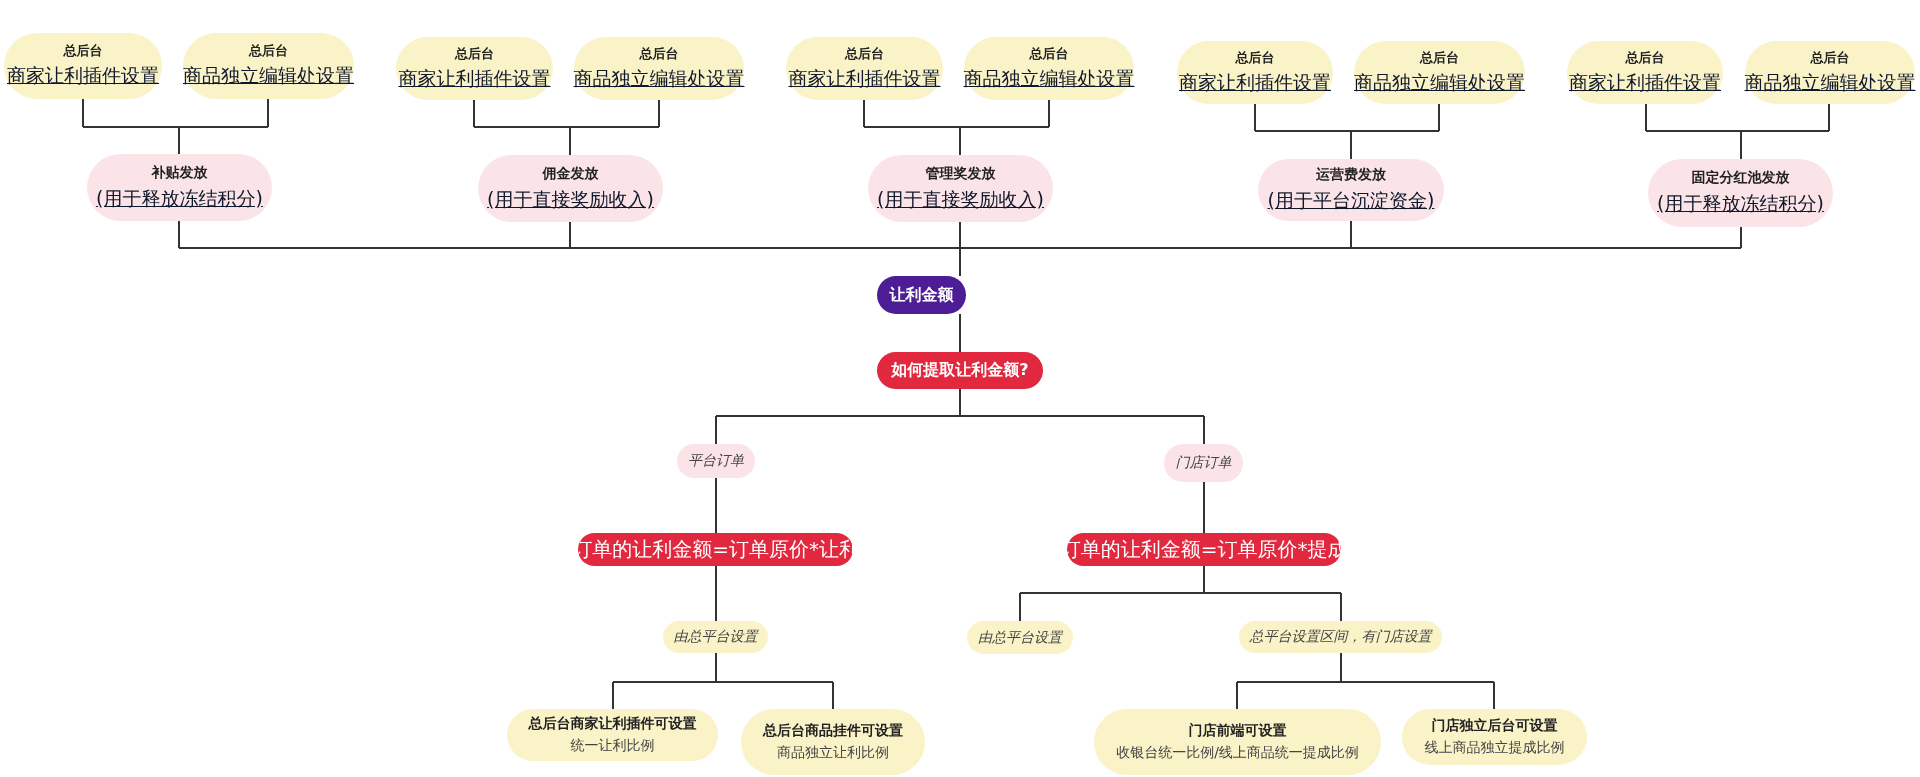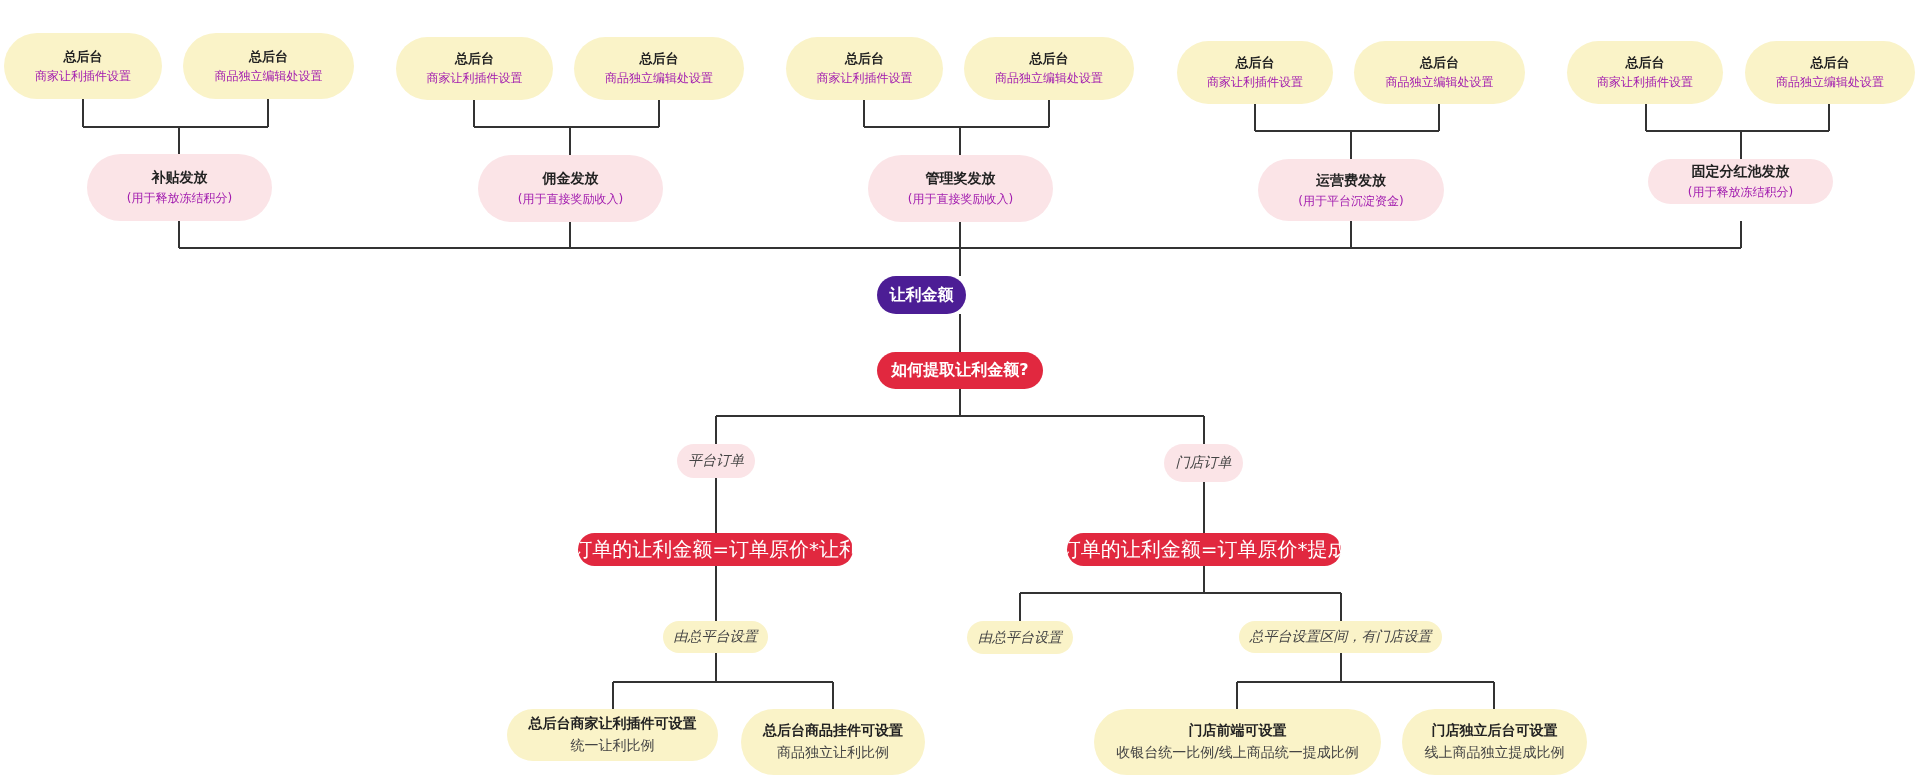--- a/index.html
+++ b/index.html
@@ -8,21 +8,21 @@
   #canvas { position:absolute; left:0; top:0; width:1920px; height:777px; }
   svg.links { position:absolute; left:0; top:0; width:1920px; height:777px; }
   svg.links line { stroke:#333333; stroke-width:2; shape-rendering:crispEdges; }
   .node { position:absolute; box-sizing:border-box; border-radius:999px;
           display:flex; flex-direction:column; align-items:center; justify-content:center;
           text-align:center; white-space:nowrap; line-height:1.55; }
   .yellow { background:#faf3c8; }
   .pink   { background:#fbe4e7; }
   .red    { background:#e1283f; color:#ffffff; }
   .t-bold { font-weight:bold; font-size:13px; color:#222222; }
-  .t-sub  { font-size:12px; color:#a21caf; }
+  .t-sub  { font-size:19px; color:#0f172a;text-decoration:underline; }
   .p-title { font-weight:bold; font-size:14px; color:#222222; }
   .red .main { font-weight:bold; font-size:16px; color:#ffffff; }
   .red .formula { font-size:20px; color:#ffffff; }
   .small { font-size:14px; color:#444444;font-style:italic; }
   .b-title { font-weight:bold; font-size:14px; color:#222222; }
   .b-sub { font-size:14px; color:#444444; }
 </style>
 </head>
 <body>
 
@@ -139,21 +139,21 @@
   </div>
 
   <div class="node yellow" style="left: 1567px; top: 41px; width: 156px; height: 63px; background: rgb(250, 243, 200);">
     <span class="t-bold">总后台</span>
     <span class="t-sub">商家让利插件设置</span>
   </div>
   <div class="node yellow" style="left: 1745px; top: 41px; width: 170px; height: 63px; background: rgb(250, 243, 200);">
     <span class="t-bold">总后台</span>
     <span class="t-sub">商品独立编辑处设置</span>
   </div>
-  <div class="node pink" style="left: 1648px; top: 159px; width: 185px; height: 45px; background: rgb(251, 228, 231);">
+  <div class="node pink" style="left: 1648px; top: 159px; width: 185px; height: 68px; background: rgb(251, 228, 231);">
     <span class="p-title">固定分红池发放</span>
     <span class="t-sub">(用于释放冻结积分)</span>
   </div>
 
   <div class="node red" style="left: 877px; top: 276px; width: 89px; height: 38px; background: #4c1d95;">
     <span class="main">让利金额</span>
   </div>
   <div class="node red" style="left: 877px; top: 352px; width: 166px; height: 37px; background: rgb(225, 40, 63);">
     <span class="main">如何提取让利金额?</span>
   </div>
@@ -185,18 +185,18 @@
   <div class="node yellow" style="left: 967px; top: 621px; width: 106px; height: 33px; background: rgb(250, 243, 200);">
     <span class="small">由总平台设置</span>
   </div>
   <div class="node yellow" style="left: 1239px; top: 621px; width: 203px; height: 32px; background: rgb(250, 243, 200);">
     <span class="small">总平台设置区间，有门店设置</span>
   </div>
   <div class="node yellow" style="left: 1094px; top: 709px; width: 287px; height: 66px; background: rgb(250, 243, 200);">
     <span class="b-title">门店前端可设置</span>
     <span class="b-sub">收银台统一比例/线上商品统一提成比例</span>
   </div>
-  <div class="node yellow" style="left: 1402px; top: 709px; width: 185px; height: 66px; background: rgb(250, 243, 200);">
+  <div class="node yellow" style="left: 1402px; top: 709px; width: 185px; height: 56px; background: rgb(250, 243, 200);">
     <span class="b-title">门店独立后台可设置</span>
     <span class="b-sub">线上商品独立提成比例</span>
   </div>
 
 </div>
 
 </body></html>

